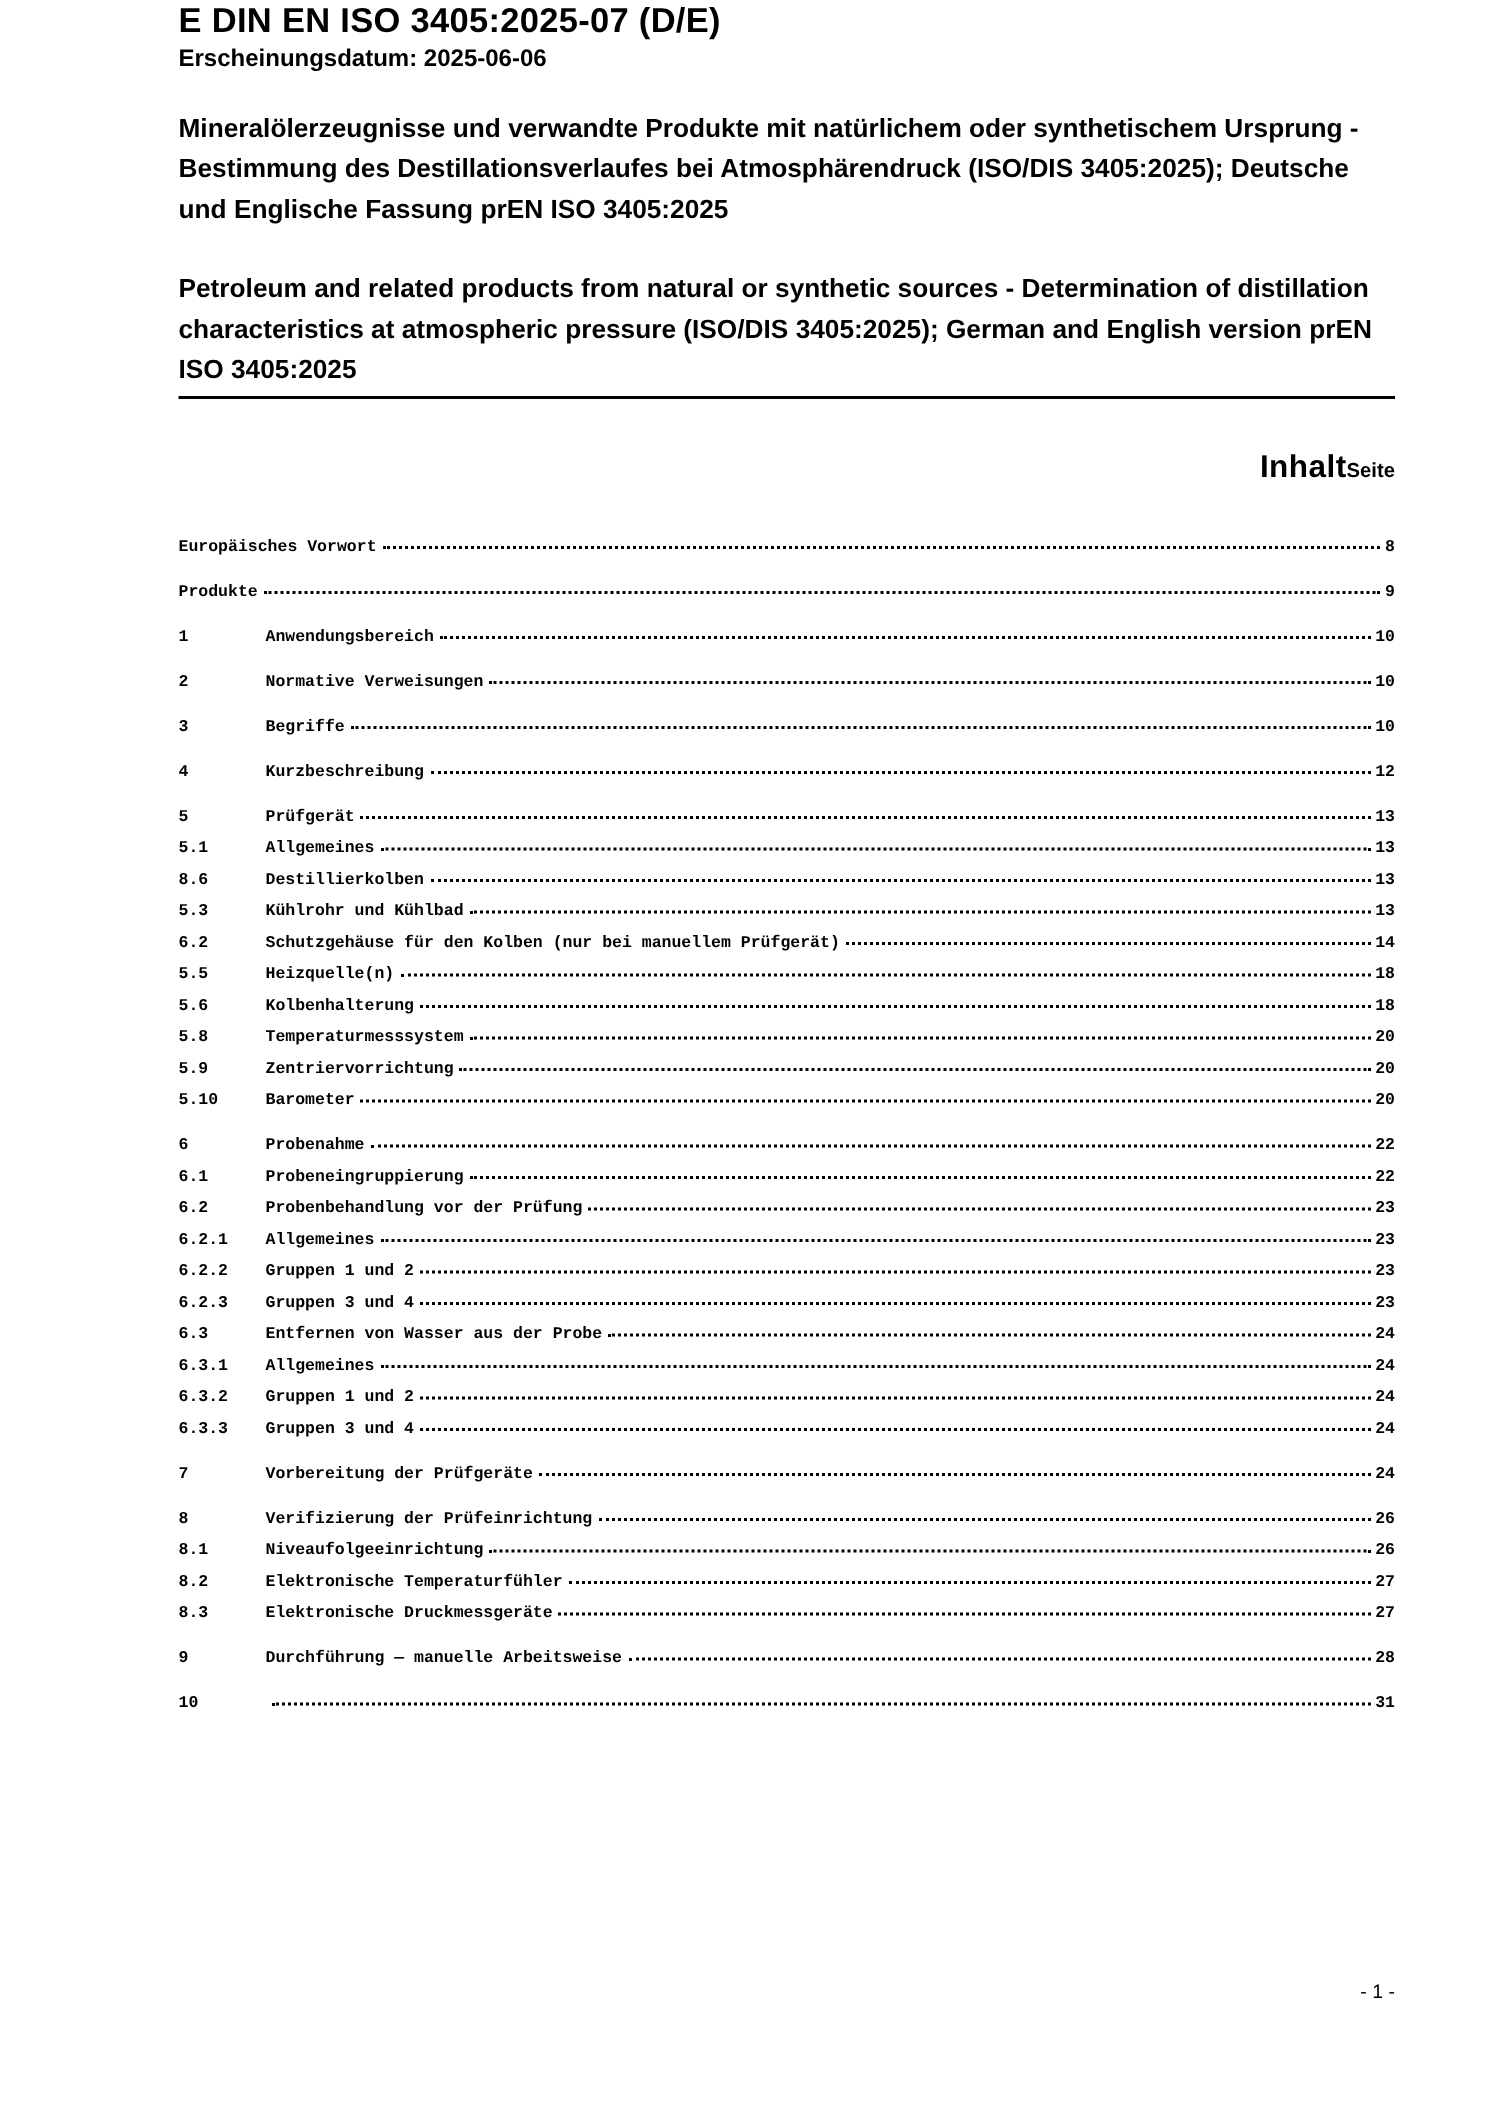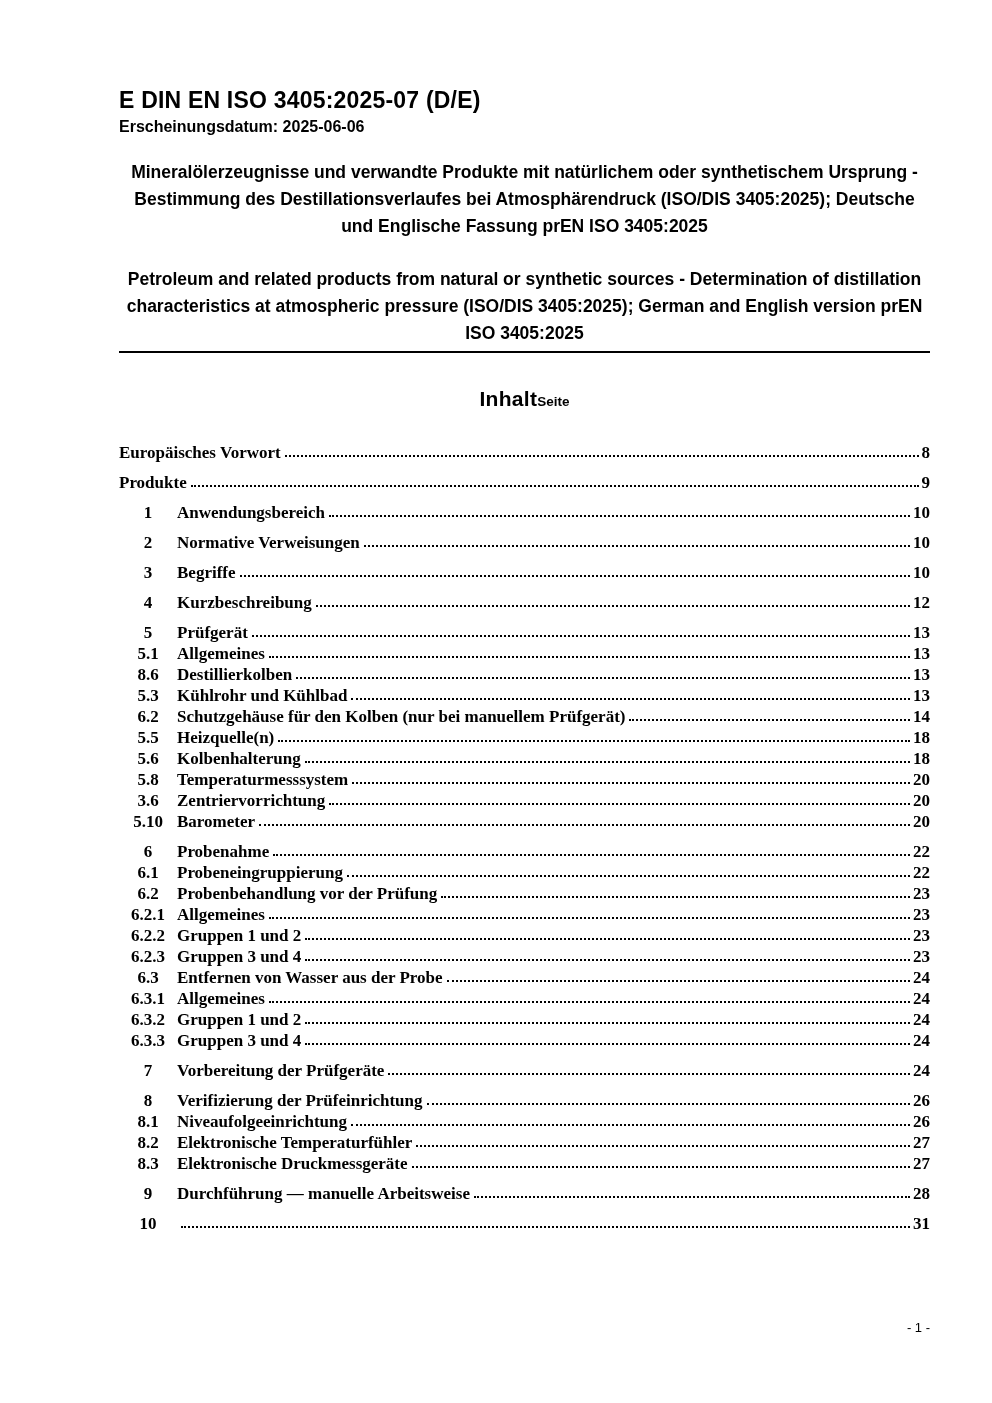--- a/index.html
+++ b/index.html
@@ -11,69 +11,66 @@
     position: relative;
     overflow: hidden;
   }
   .content {
     position: absolute;
     left: 119px; right: 62px; top: 0;
   }
 
   
   .doc-number {
-    margin-top: 87px;
     font-size: 23px;
     font-weight: bold;
     line-height: 1.15;
     letter-spacing: 0.2px;
   }
   .pub-date {
     margin-top: 5px;
     font-size: 16px;
     font-weight: bold;
   }
   .doc-title {
     font-size: 17.5px;
     font-weight: bold;
     line-height: 27px;
-    text-align: center;
   }
   .title-de { margin-top: 23px; }
   .title-en { margin-top: 26px; }
   .title-rule {
     border: none;
     border-top: 2px solid #000;
     margin: 4px 0 0 0;
   }
 
   
   .toc-header {
     display: flex;
-    justify-content: center;
+    justify-content: flex-end;
     align-items: baseline;
     margin-top: 34px;
   }
   .toc-heading {
     font-size: 21px;
     font-weight: bold;
     letter-spacing: 0.3px;
   }
   .toc-page-label {
     font-size: 13.5px;
     font-weight: bold;
   }
 
   
   .toc {
     margin-top: 31px;
-    font-family: Liberation Serif, serif;
-    font-weight: bold;
-    font-size: 17px;
-    text-align: center;
+    font-family: Liberation Mono, monospace;
+    font-weight: bold;
+    font-size: 11px;
   }
   .toc-row {
     display: flex;
     align-items: baseline;
     line-height: 21px;
     cursor: pointer;
   }
   .toc-row.group-start { margin-top: 9px; }
   .toc-row:first-child { margin-top: 0; }
   .toc-num {
@@ -203,21 +200,21 @@
       <span class="toc-leader"></span>
       <span class="toc-page">18</span>
     </div>
       <div class="toc-row">
       <span class="toc-num">5.8</span>
       <span class="toc-title">Temperaturmesssystem</span>
       <span class="toc-leader"></span>
       <span class="toc-page">20</span>
     </div>
       <div class="toc-row">
-      <span class="toc-num">3.6</span>
+      <span class="toc-num">5.9</span>
       <span class="toc-title">Zentriervorrichtung</span>
       <span class="toc-leader"></span>
       <span class="toc-page">20</span>
     </div>
       <div class="toc-row">
       <span class="toc-num">5.10</span>
       <span class="toc-title">Barometer</span>
       <span class="toc-leader"></span>
       <span class="toc-page">20</span>
     </div>

